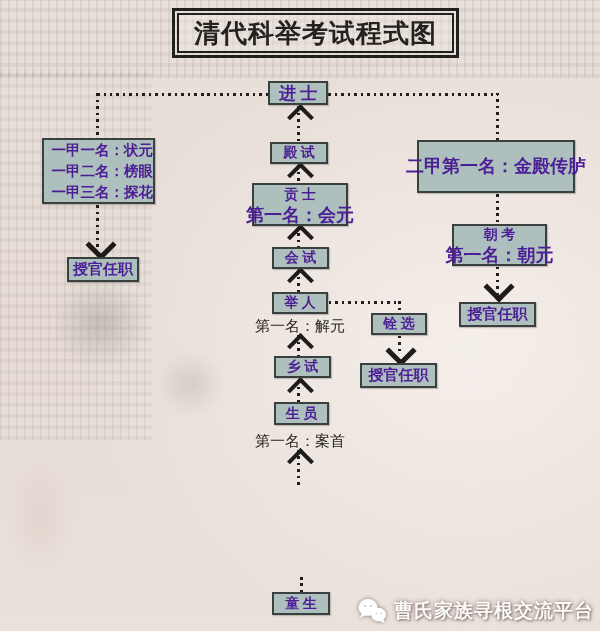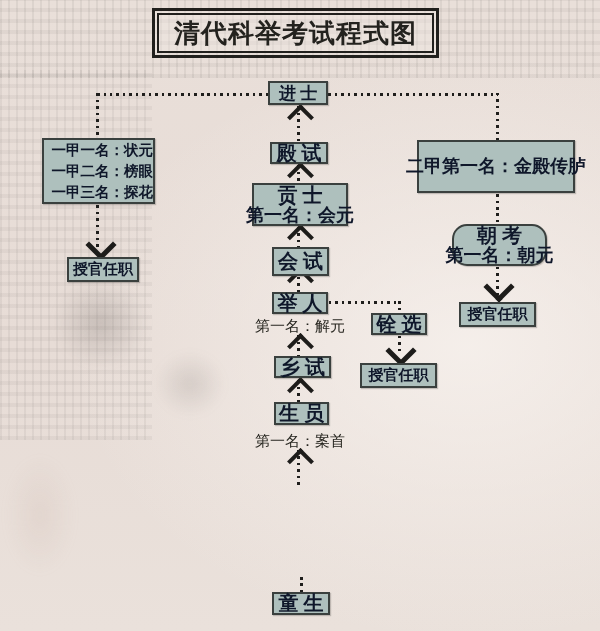--- a/index.html
+++ b/index.html
@@ -17,51 +17,51 @@
       repeating-linear-gradient(0deg, rgba(100,96,92,.10) 0 4px, transparent 4px 11px);
     filter:blur(.6px);}
   #tex-top{left:0;top:0;width:600px;height:78px;opacity:.75;}
   #tex-left{left:0;top:70px;width:152px;height:370px;opacity:.65;}
   .smudge{position:absolute;border-radius:50%;filter:blur(5px);pointer-events:none;}
   #sm1{left:35px;top:262px;width:132px;height:122px;background:radial-gradient(closest-side,rgba(105,98,94,.26),rgba(105,98,94,0) 72%);}
   #sm2{left:140px;top:338px;width:100px;height:92px;background:radial-gradient(closest-side,rgba(105,98,94,.17),rgba(105,98,94,0) 70%);}
   #sm3{left:-10px;top:430px;width:100px;height:170px;background:radial-gradient(closest-side,rgba(190,160,148,.15),rgba(190,160,148,0) 70%);}
 
   
-  .title-box{position:absolute;left:152px;top:8px;width:287px;height:50px;
+  .title-box{position:absolute;left:172px;top:8px;width:287px;height:50px;
     box-sizing:border-box;border:3px solid #21201d;padding:2px;background:rgba(240,234,229,.35);}
   .title-inner{width:100%;height:100%;box-sizing:border-box;border:2px solid #21201d;
     display:flex;align-items:center;justify-content:center;
     font-size:26px;font-weight:bold;color:#23221e;letter-spacing:1px;white-space:nowrap;}
 
   
   .node{position:absolute;box-sizing:border-box;background:#aec0bd;border:2px solid #3a403e;
-    color:#0f172a;font-weight:bold;display:flex;align-items:center;justify-content:center;
+    color:#4c1d95;font-weight:bold;display:flex;align-items:center;justify-content:center;
     text-align:center;white-space:nowrap;box-shadow:1px 1px 1px rgba(60,55,50,.25);}
   .node.col{flex-direction:column;justify-content:center;}
-  .fs17{font-size:17px;} .fs16{font-size:20px;} .fs15{font-size:15px;}
+  .fs17{font-size:17px;} .fs16{font-size:14px;} .fs15{font-size:15px;}
   .fs145{font-size:14.5px;} .fs14{font-size:18px;}
   .note{position:absolute;font-weight:normal;color:#26251f;font-size:15px;text-align:center;white-space:nowrap;}
 
   #n-jinshi{left:268px;top:81px;width:60px;height:24px;}
   #n-dianshi{left:270px;top:142px;width:58px;height:22px;}
   #n-gongshi{left:252px;top:183px;width:96px;height:43px;line-height:20px;}
-  #n-huishi{left:272px;top:247px;width:57px;height:29px;}
+  #n-huishi{left:272px;top:247px;width:57px;height:22px;}
   #n-juren{left:272px;top:292px;width:56px;height:22px;}
   #t-jieyuan{left:248px;top:317px;width:104px;}
   #n-xiangshi{left:274px;top:356px;width:57px;height:22px;}
   #n-shengyuan{left:274px;top:402px;width:55px;height:23px;}
   #t-anshou{left:248px;top:432px;width:104px;}
   #n-tongshi{left:262px;top:487px;width:79px;height:89px;line-height:19px;}
   #n-tongshi .t-title{font-size:17px;line-height:23px;}
   #n-tongsheng{left:272px;top:592px;width:58px;height:23px;}
   #n-firstclass{left:42px;top:138px;width:113px;height:66px;line-height:21px;align-items:flex-end;}
   #n-appoint-left{left:67px;top:257px;width:72px;height:25px;}
   #n-secondthird{left:417px;top:140px;width:158px;height:53px;line-height:21px;}
-  #n-chaokao{left:452px;top:224px;width:95px;height:42px;line-height:20px;border-radius:15px;}
+  #n-chaokao{left:452px;top:224px;width:95px;height:42px;line-height:20px;}
   #n-appoint-right{left:459px;top:302px;width:77px;height:25px;}
   #n-quanxuan{left:371px;top:313px;width:56px;height:22px;}
   #n-appoint-quanxuan{left:360px;top:363px;width:77px;height:25px;}
 
   
   .dotv{position:absolute;width:2.5px;
     background-image:repeating-linear-gradient(to bottom,#1f1e1c 0 2.5px,transparent 2.5px 6.5px);}
   .doth{position:absolute;height:2.5px;
     background-image:repeating-linear-gradient(to right,#1f1e1c 0 2.5px,transparent 2.5px 6.5px);}
   .chev-up{position:absolute;width:15px;height:15px;
@@ -150,14 +150,27 @@
   </div>
   <div class="node col" id="n-chaokao">
     <div class="fs16">朝 考</div>
     <div class="fs14">第一名：朝元</div>
   </div>
   <div class="node fs15" id="n-appoint-right">授官任职</div>
 
   <div class="node fs16" id="n-quanxuan">铨 选</div>
   <div class="node fs15" id="n-appoint-quanxuan">授官任职</div>
 
+  <div class="watermark">
+    <svg class="wm-icon" width="30" height="26" viewBox="0 0 30 26">
+      <ellipse cx="11" cy="9.5" rx="9.5" ry="8.5" fill="#ffffff"></ellipse>
+      <path d="M5 15 L3 20 L9 17 Z" fill="#ffffff"></path>
+      <circle cx="8" cy="8" r="1.2" fill="#d8d2ce"></circle>
+      <circle cx="14" cy="8" r="1.2" fill="#d8d2ce"></circle>
+      <ellipse cx="21.5" cy="16.5" rx="7.5" ry="6.8" fill="#ffffff"></ellipse>
+      <path d="M26 21 L28 25 L22.5 23 Z" fill="#ffffff"></path>
+      <circle cx="19.5" cy="15.5" r="1" fill="#d8d2ce"></circle>
+      <circle cx="24" cy="15.5" r="1" fill="#d8d2ce"></circle>
+    </svg>
+    <span class="wm-text">曹氏家族寻根交流平台</span>
+  </div>
 
 </div>
 
 </body></html>

